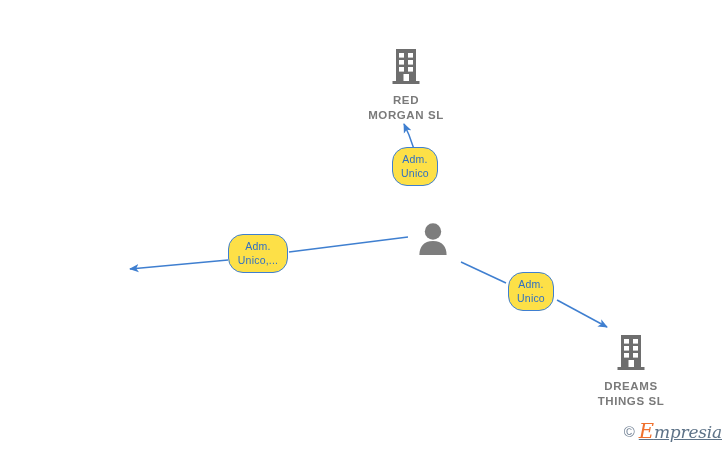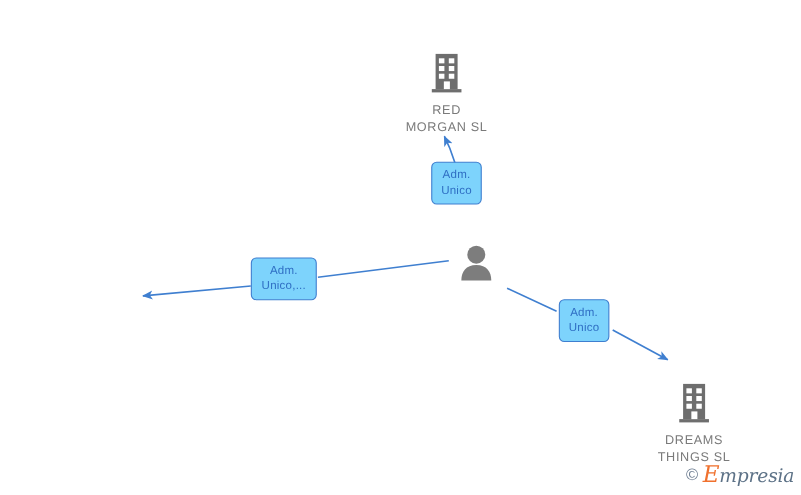--- a/index.html
+++ b/index.html
@@ -38,34 +38,35 @@
     margin: 0 auto;
   }
   .node-label {
     display: block;
     margin-top: 3px;
     font-size: 11.5px;
     line-height: 15px;
     color: #7a7a7a;
     letter-spacing: 0.6px;
     white-space: pre-line;
+    font-weight: bold;
   }
   .node-label.person {
     letter-spacing: 0.2px;
     font-size: 12px;
     line-height: 16px;
   }
 
   
   .rel-box {
     position: absolute;
     box-sizing: border-box;
-    background: #7dd3fc;
+    background: #fde047;
     border: 1.4px solid #3f7fd0;
-    border-radius: 5px;
+    border-radius: 15px;
     color: #2f6fc4;
     font-size: 10.5px;
     line-height: 14px;
     text-align: center;
     padding: 4px 6px 5px 6px;
     white-space: pre-line;
     letter-spacing: 0.2px;
     z-index: 4;
   }
 
@@ -84,20 +85,21 @@
     color: #6f7f93;
     line-height: 1;
   }
   #watermark .brand {
     font-family: "DejaVu Serif", serif;
     font-style: italic;
     font-size: 17px;
     line-height: 1;
     color: #5d7287;
     letter-spacing: -0.2px;
+    text-decoration: underline;
   }
   #watermark .brand .cap {
     color: #f0712e;
     font-size: 21px;
   }
 </style>
 </head>
 <body>
 
 <div id="canvas">
@@ -145,21 +147,21 @@
 
   <div class="node" style="left:433px; top:222px;">
     <span class="node-icon">
       <svg width="32" height="34" viewBox="0 0 32 34" xmlns="http://www.w3.org/2000/svg">
         <circle cx="16" cy="9.5" r="8.2" fill="#7d7d7d"></circle>
         <path d="M 16 19 C 6.6 19 2.4 25 2.4 33 L 29.6 33 C 29.6 25 25.4 19 16 19 Z" fill="#7d7d7d"></path>
       </svg>
     </span>
   </div>
 
-  <div class="node" style="left:631px; top:348px;">
+  <div class="node" style="left:631px; top:334px;">
     <span class="node-icon">
       <svg width="28" height="38" viewBox="0 0 28 38" xmlns="http://www.w3.org/2000/svg">
         <rect x="4" y="1" width="20" height="32" fill="#6e6e6e"></rect>
         <rect x="0.5" y="33" width="27" height="3" fill="#6e6e6e"></rect>
         <rect x="7" y="5" width="5" height="4.6" fill="#ffffff"></rect>
         <rect x="16" y="5" width="5" height="4.6" fill="#ffffff"></rect>
         <rect x="7" y="12" width="5" height="4.6" fill="#ffffff"></rect>
         <rect x="16" y="12" width="5" height="4.6" fill="#ffffff"></rect>
         <rect x="7" y="19" width="5" height="4.6" fill="#ffffff"></rect>
         <rect x="16" y="19" width="5" height="4.6" fill="#ffffff"></rect>

